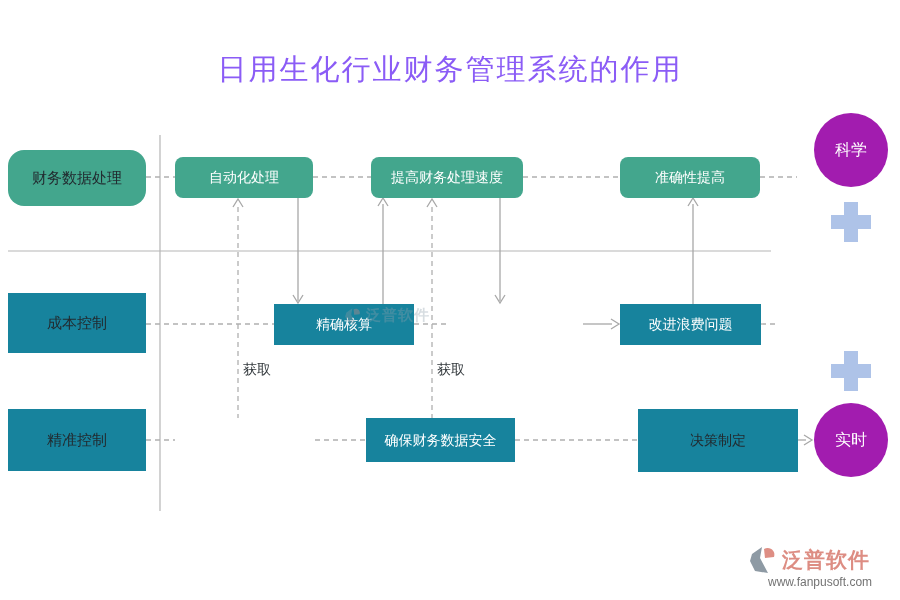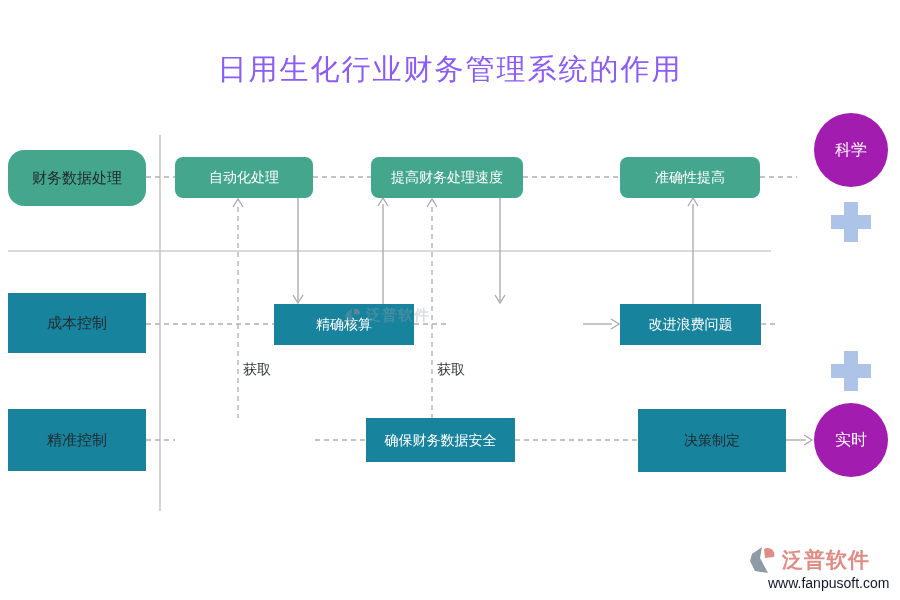--- a/index.html
+++ b/index.html
@@ -30,21 +30,21 @@
   .plus .v{position:absolute;left:13px;top:0;width:14px;height:40px;background:#aec3e8;}
   .edge-label{position:absolute;font-size:14px;color:#33393d;}
   .wm-center{
     position:absolute;left:344px;top:306px;display:flex;align-items:center;gap:4px;
     opacity:0.35;
   }
   .wm-center span{font-size:15px;color:#8fa0ac;font-weight:bold;letter-spacing:1px;}
   .footer-logo{position:absolute;left:748px;top:545px;width:150px;}
   .footer-logo .row{display:flex;align-items:center;gap:4px;}
   .footer-logo .brand{font-size:21px;font-weight:bold;color:#dd8d83;letter-spacing:1px;}
-  .footer-logo .url{font-size:14px;color:#0f172a;margin-left:20px;margin-top:0px;}
+  .footer-logo .url{font-size:12px;color:#737373;margin-left:20px;margin-top:0px;}
 </style>
 </head>
 <body>
 
 <div id="canvas">
 
   <div id="title">日用生化行业财务管理系统的作用</div>
 
   <svg class="overlay" width="900" height="600" viewBox="0 0 900 600">
 
@@ -91,21 +91,21 @@
   <div class="bx green" style="left:175px;top:157px;width:138px;height:41px;">自动化处理</div>
   <div class="bx green" style="left:371px;top:157px;width:152px;height:41px;">提高财务处理速度</div>
   <div class="bx green" style="left:620px;top:157px;width:140px;height:41px;">准确性提高</div>
 
   <div class="bx teal dark lbl" style="left:8px;top:293px;width:138px;height:60px;">成本控制</div>
   <div class="bx teal" style="left:274px;top:304px;width:140px;height:41px;">精确核算</div>
   <div class="bx teal" style="left:620px;top:304px;width:141px;height:41px;">改进浪费问题</div>
 
   <div class="bx teal dark lbl" style="left:8px;top:409px;width:138px;height:62px;">精准控制</div>
   <div class="bx teal" style="left:366px;top:418px;width:149px;height:44px;">确保财务数据安全</div>
-  <div class="bx teal dark" style="left:638px;top:409px;width:148px;height:63px;">决策制定</div>
+  <div class="bx teal dark" style="left:638px;top:409px;width:160px;height:63px;">决策制定</div>
 
   <div class="edge-label" style="left:243px;top:361px;">获取</div>
   <div class="edge-label" style="left:437px;top:361px;">获取</div>
 
   <div class="circle" style="left:814px;top:113px;">科学</div>
   <div class="plus" style="left:831px;top:202px;">
     <div class="h"></div>
       <div class="v"></div>
   </div>
   <div class="plus" style="left:831px;top:351px;">

